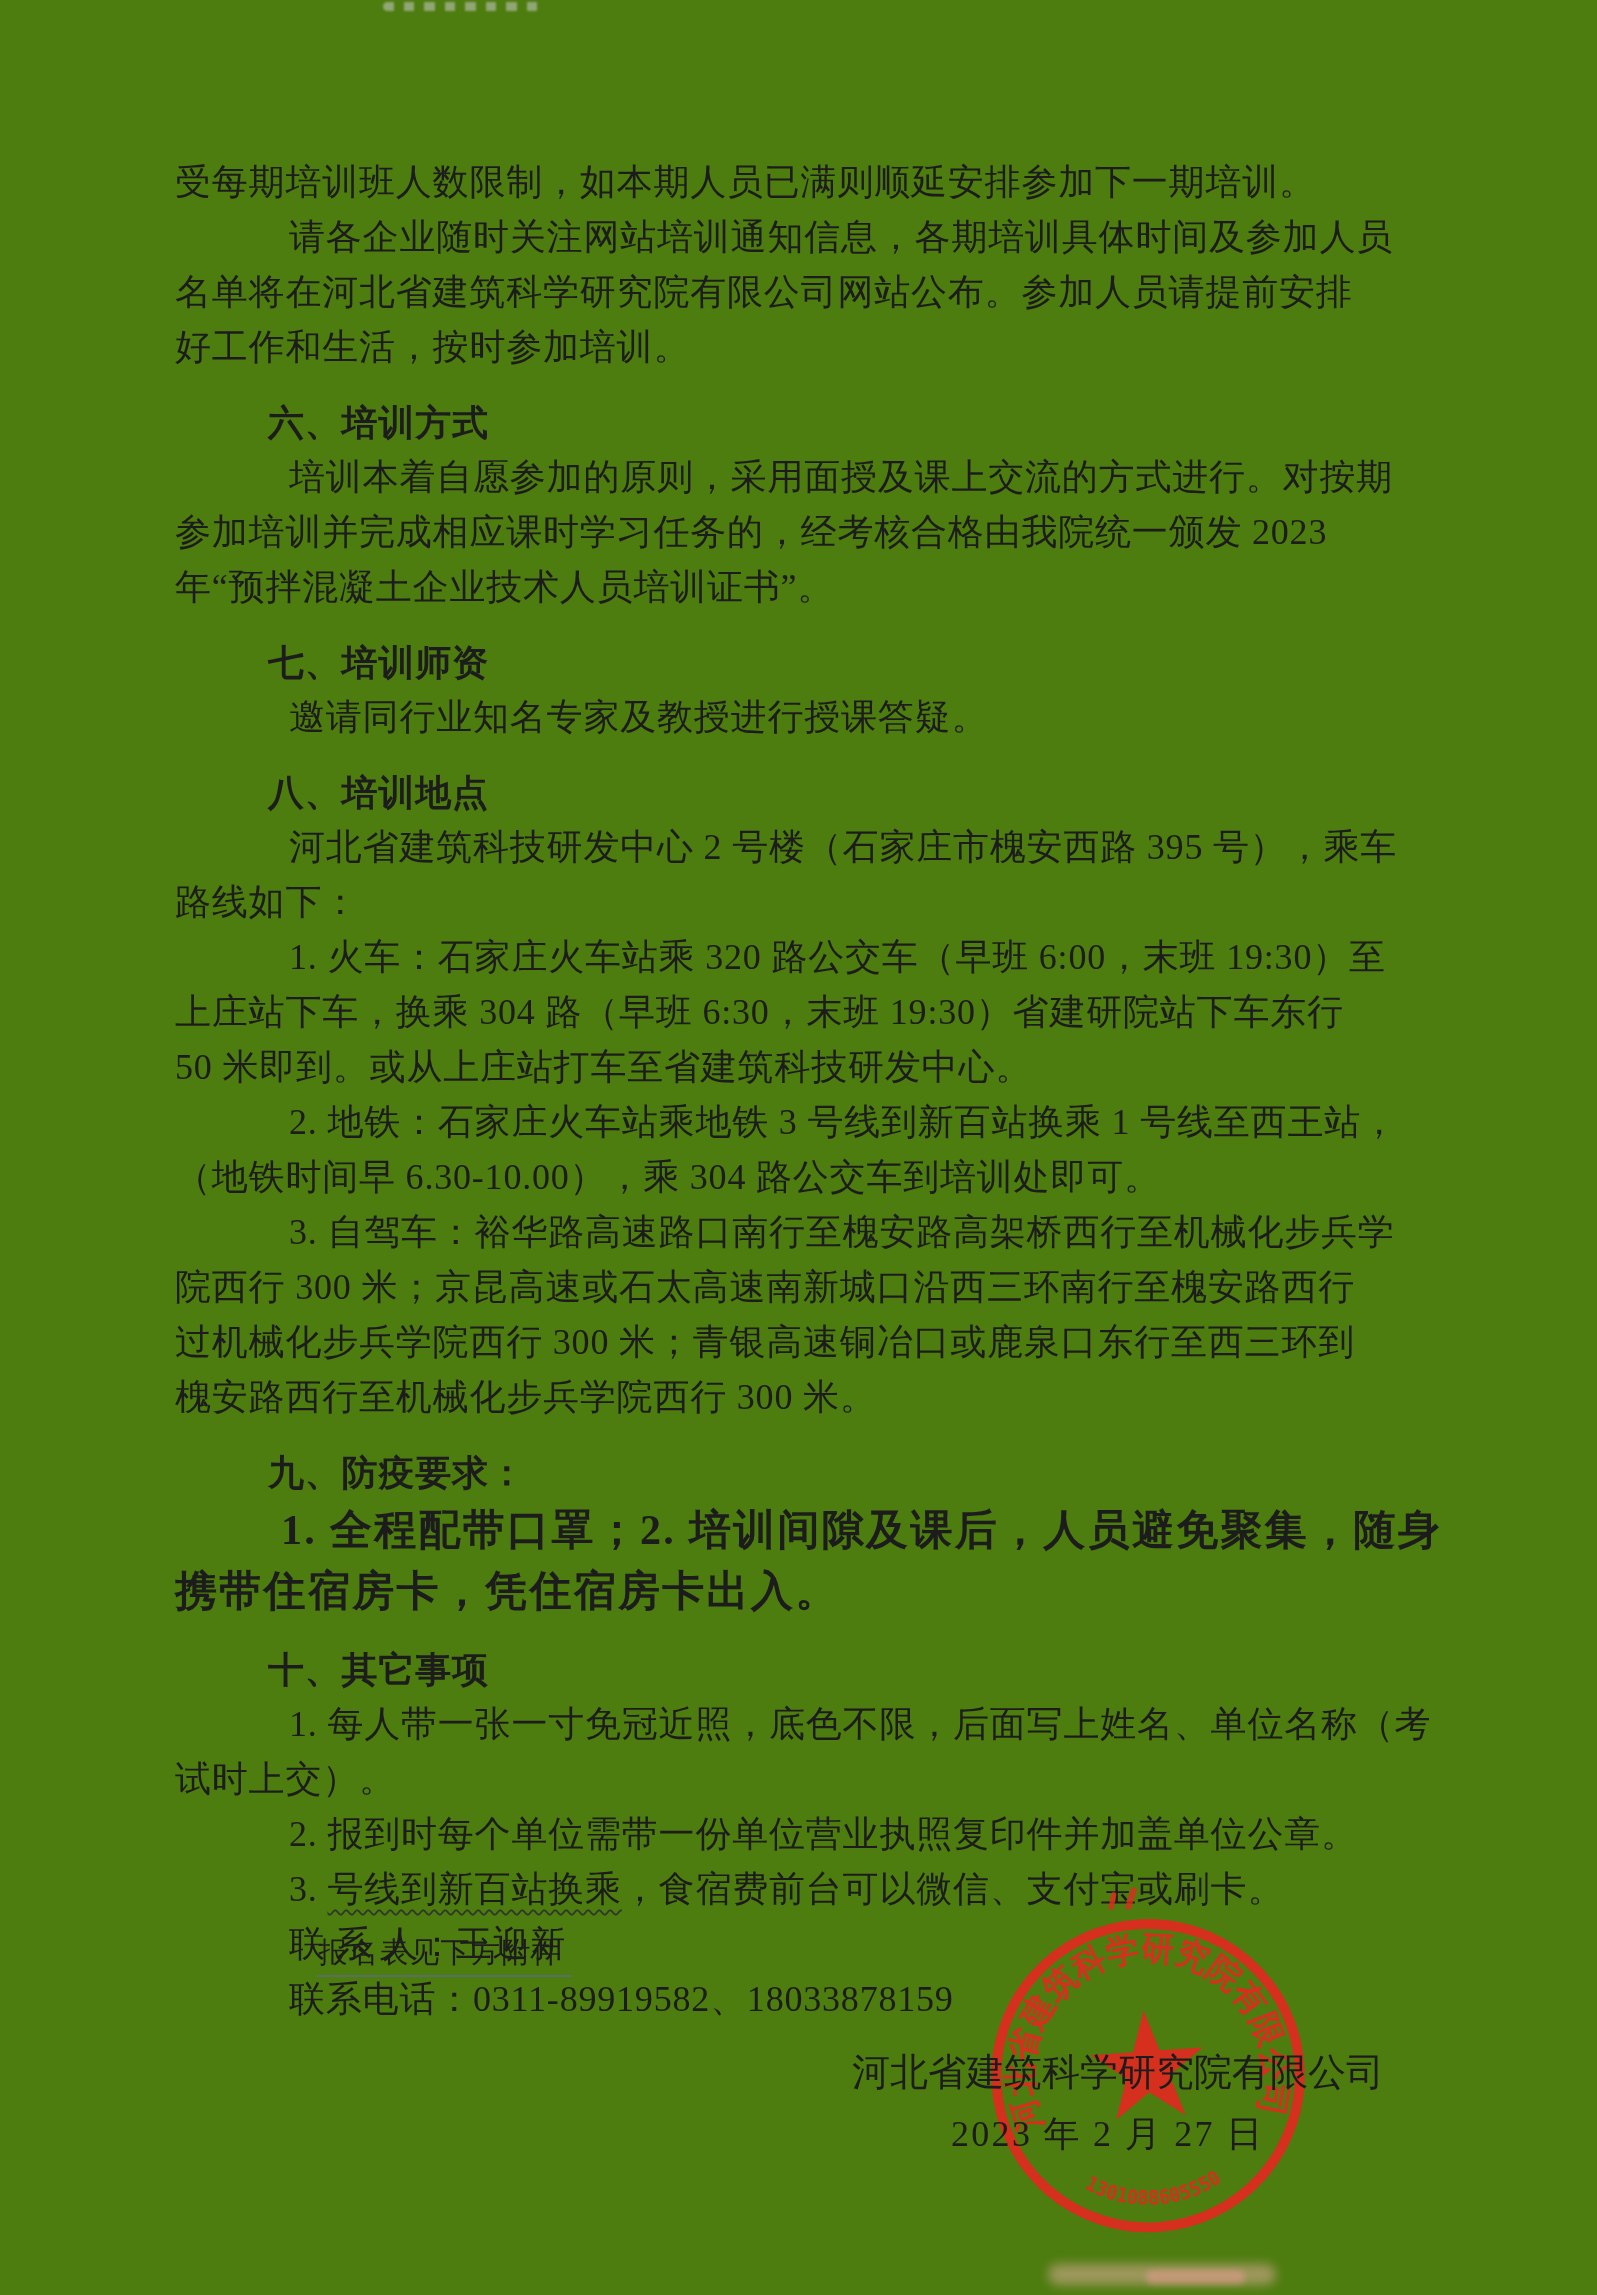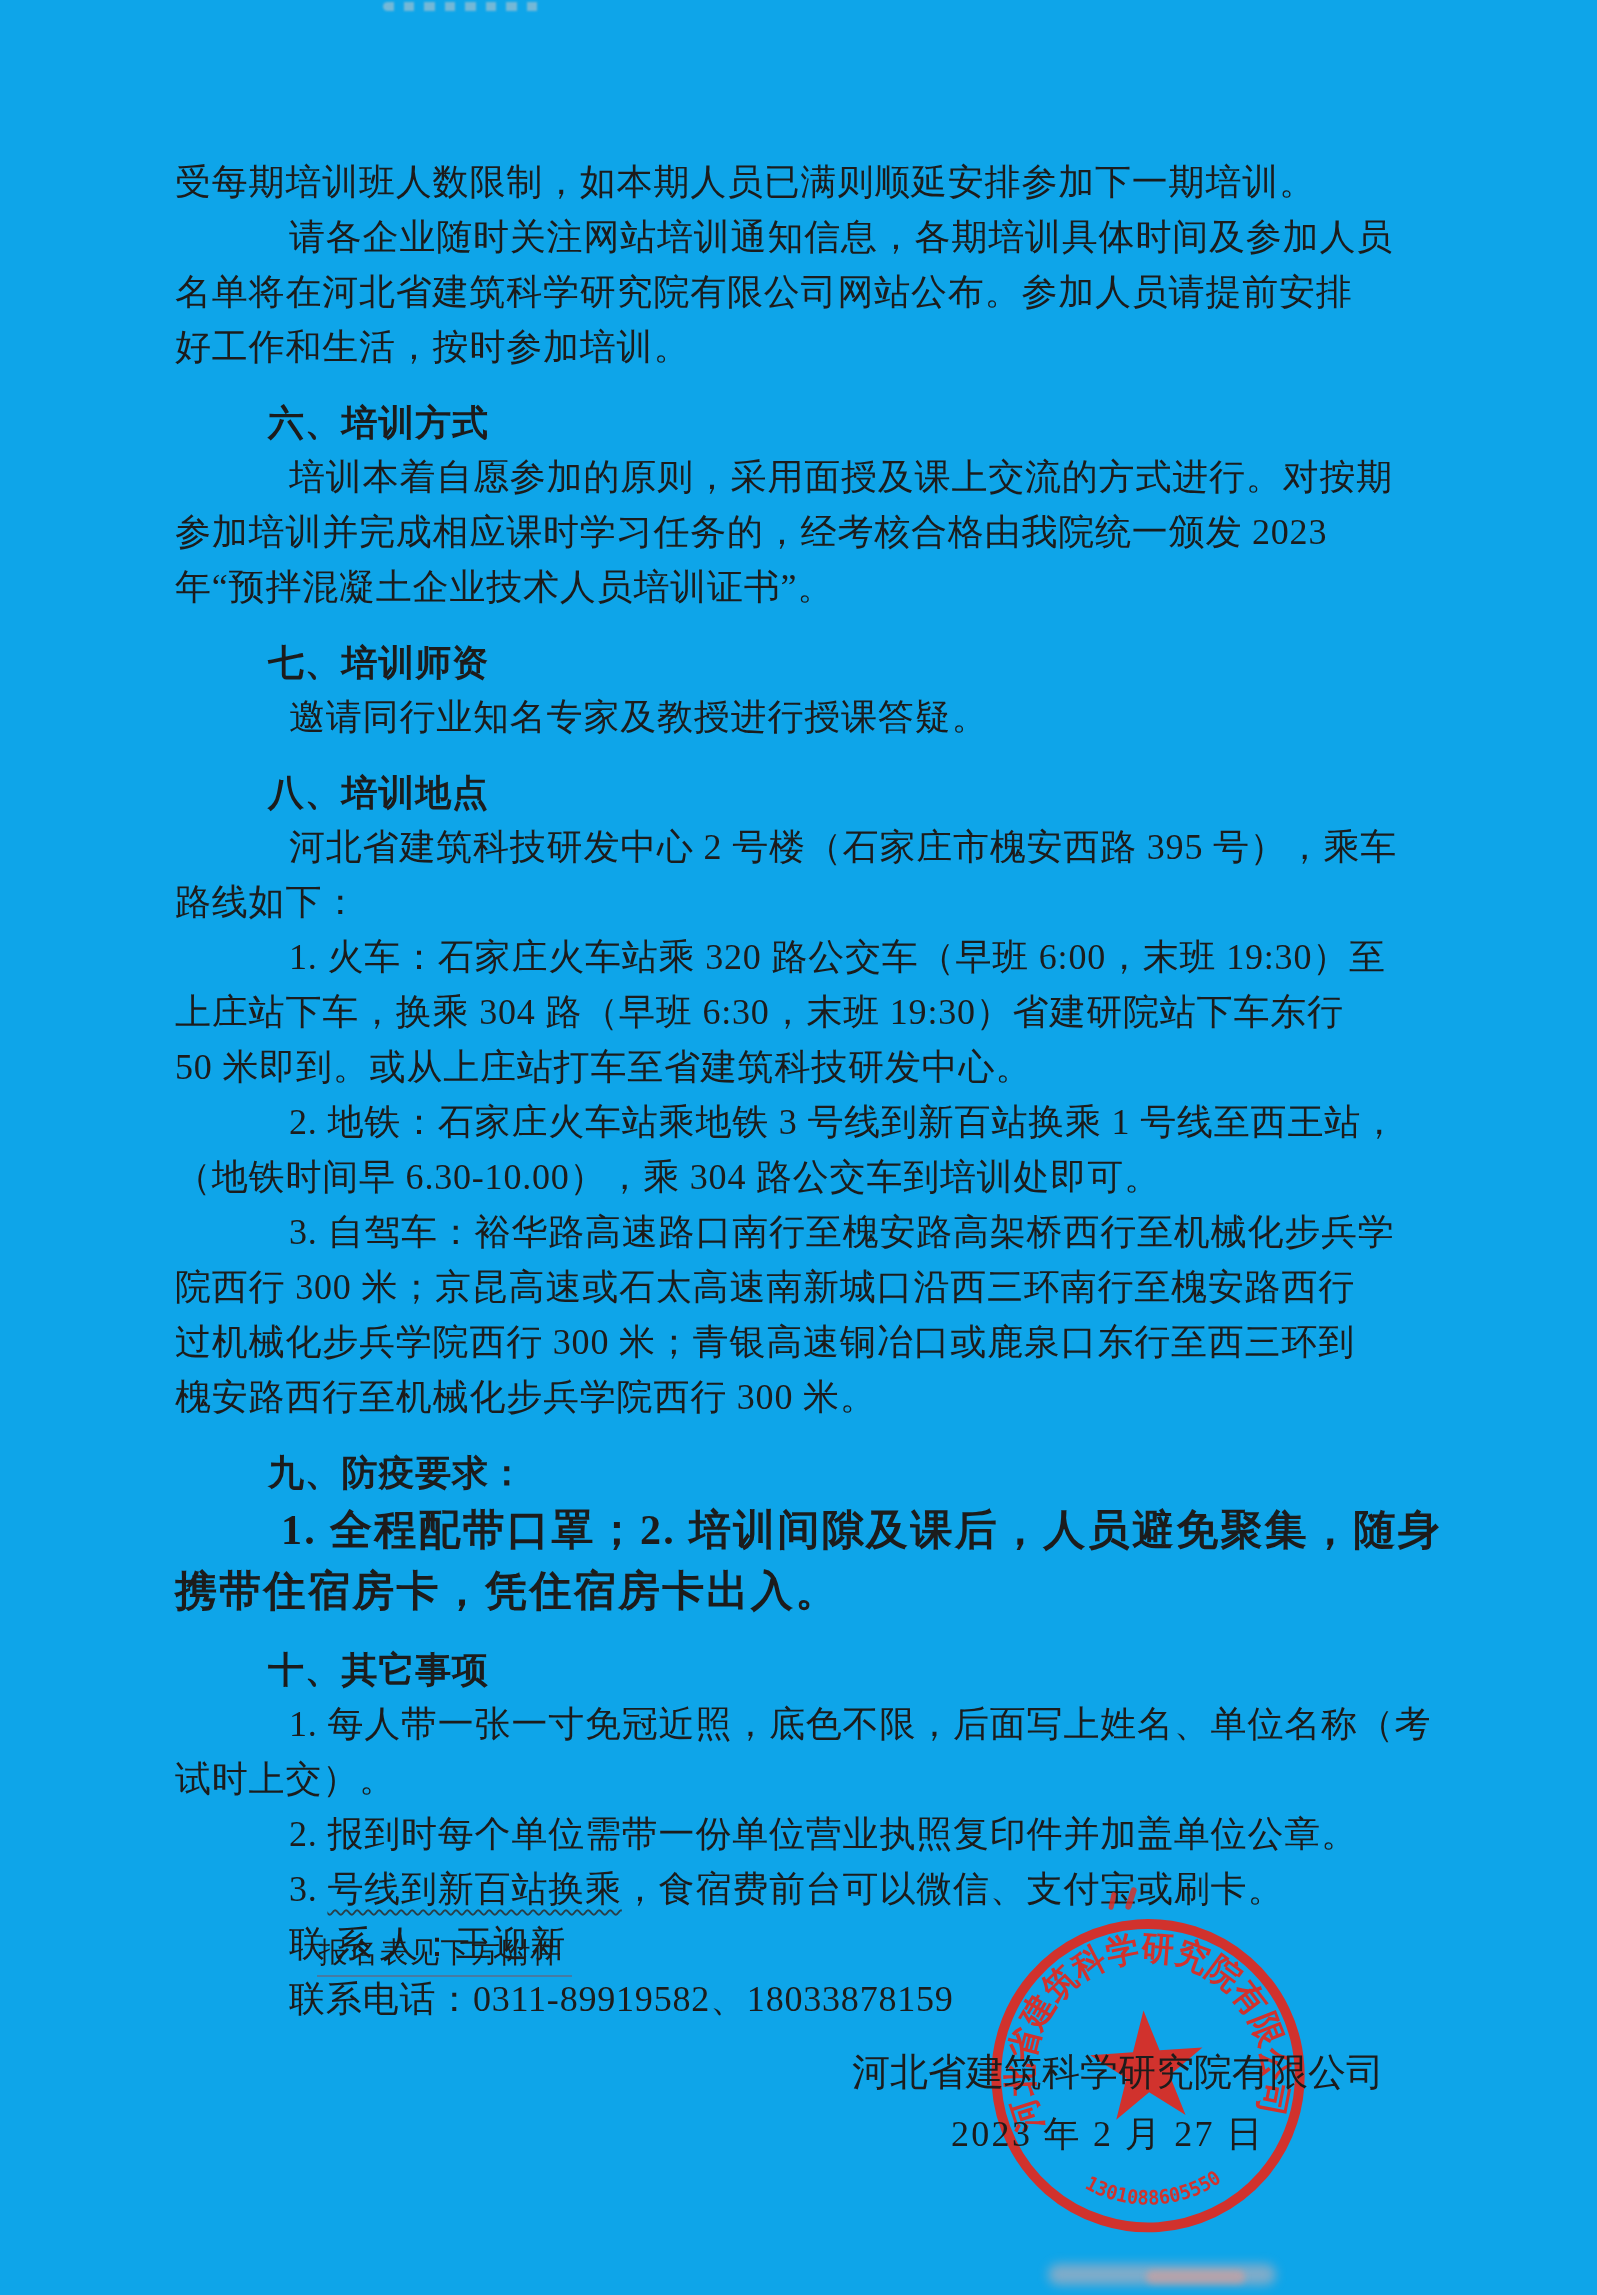--- a/index.html
+++ b/index.html
@@ -1,19 +1,19 @@
 <!DOCTYPE html>
 <html style="font-size:12px"><head>
 <meta charset="utf-8">
 <style>
   html,body{margin:0;padding:0;background:#e8e8e8;}
   .page{
     position:relative;
     width:1597px;height:2295px;
-    background:#0ea5e9;
+    background:#4d7c0f;
     overflow:hidden;
     font-family:"Liberation Serif","DejaVu Serif",serif;
     color:#1c1c1c;
   }
   
   .smudge-top{
     position:absolute;left:383px;top:1.5px;width:163px;height:9px;
     background:repeating-linear-gradient(90deg,#c9c9c9 0 10.6px,transparent 10.6px 20.5px);
     filter:blur(1.1px);opacity:.55;border-radius:4.6px;
   }

